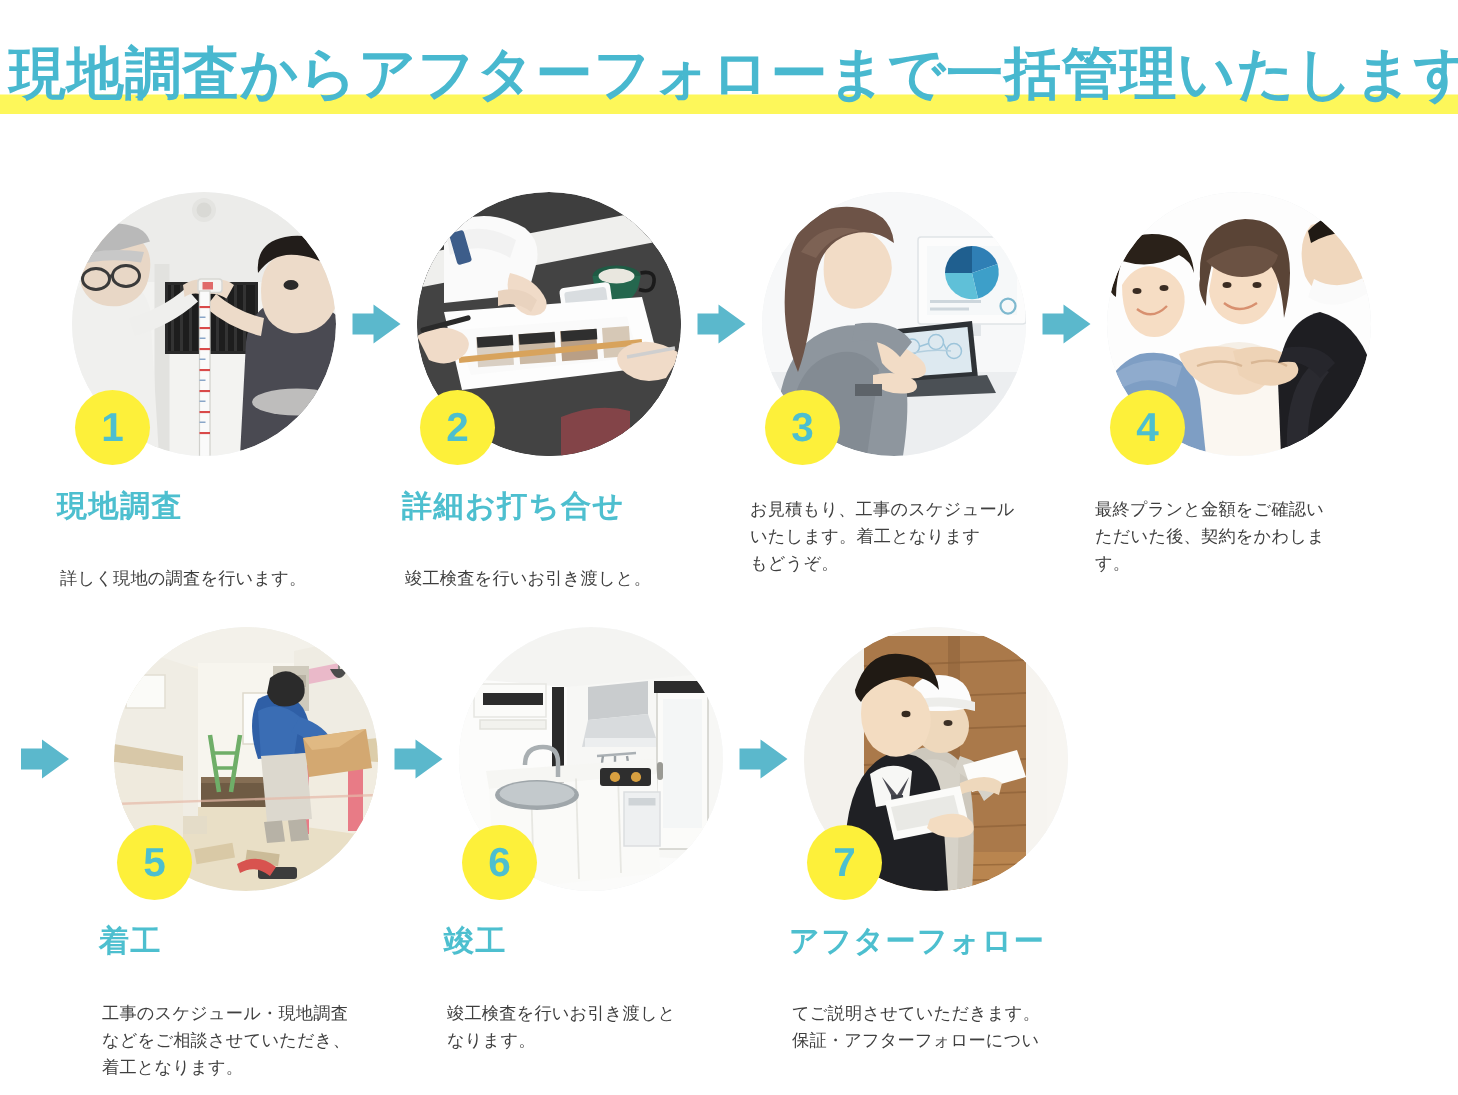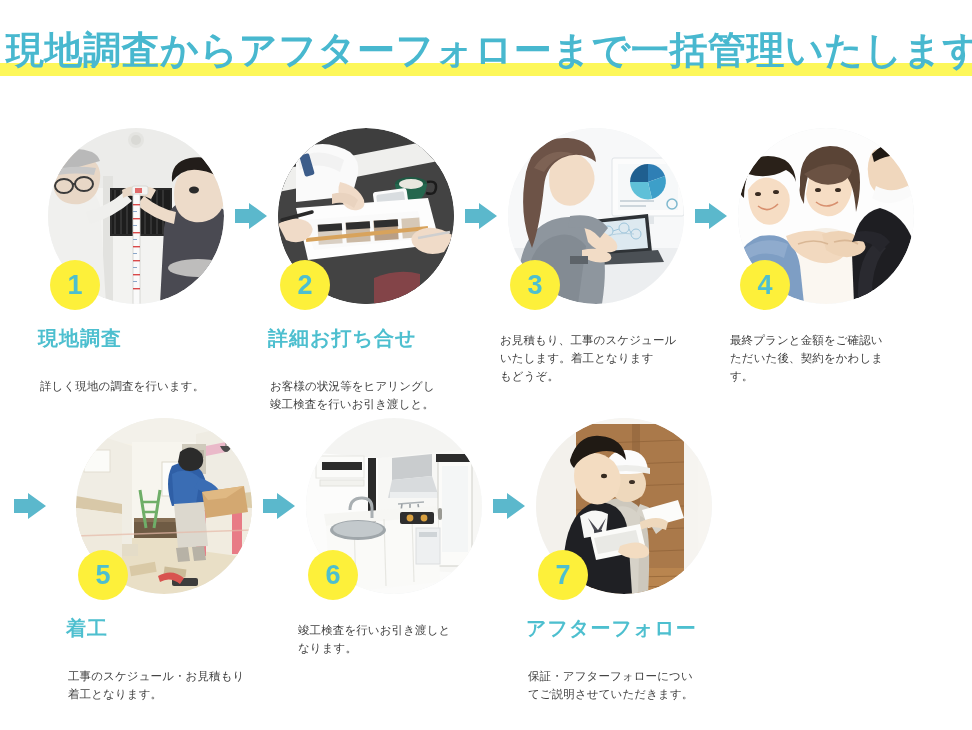--- a/index.html
+++ b/index.html
@@ -282,21 +282,20 @@
               <path d="M176 108 q-22 -14 -38 -4 q-8 6 -2 14 q12 12 30 6 z" fill="#f0dbc8"></path>
               <path d="M140 110 L172 104" stroke="#cfcfcf" stroke-width="2.4"></path>
               <path d="M96 150 q24 -10 46 -4 l0 30 h-46 z" fill="#b8464d" opacity="0.55"></path>
             </g>
           </svg>
         </div>
         <div class="badge">2</div>
       </div>
       <div class="step-title">詳細お打ち合せ</div>
       <div class="step-desc">
-        <div>お客様の状況等をヒアリングし</div>
         <div>竣工検査を行いお引き渡しと。</div>
       </div>
     </div>
 
     <div class="arrow-cell">
       <svg class="arrow-icon" width="34" height="30" viewBox="0 0 34 30">
         <path d="M1 8 L15 8 L15 2 L33 15 L15 28 L15 22 L1 22 Z" fill="#5bb8cc"></path>
       </svg>
     </div>
 
@@ -489,21 +488,22 @@
               <path d="M82 158 q14 -8 26 2 l-4 6 q-10 -8 -20 -2 z" fill="#d8534f"></path>
               <rect x="46" y="126" width="16" height="12" fill="#e4dcc8"></rect>
               <path d="M0 118 L176 112" stroke="#e6b9a8" stroke-width="1.6" opacity="0.7"></path>
             </g>
           </svg>
         </div>
         <div class="badge">5</div>
       </div>
       <div class="step-title">着工</div>
       <div class="step-desc">
-        <div>工事のスケジュール・お見積もり</div>
+        <div>工事のスケジュール・現地調査</div>
+        <div>などをご相談させていただき、</div>
         <div>着工となります。</div>
       </div>
     </div>
 
     <div class="arrow-cell">
       <svg class="arrow-icon" width="34" height="30" viewBox="0 0 34 30">
         <path d="M1 8 L15 8 L15 2 L33 15 L15 28 L15 22 L1 22 Z" fill="#5bb8cc"></path>
       </svg>
     </div>
 
@@ -558,20 +558,21 @@
               <circle cx="104" cy="100" r="3.4" fill="#d8a040"></circle>
               <circle cx="118" cy="100" r="3.4" fill="#d8a040"></circle>
 
               <rect x="110" y="110" width="24" height="36" fill="#eef0f1" stroke="#dcdedf"></rect>
               <rect x="113" y="114" width="18" height="5" fill="#cfd4d7"></rect>
             </g>
           </svg>
         </div>
         <div class="badge">6</div>
       </div>
+      <div class="step-title">竣工</div>
       <div class="step-desc">
         <div>竣工検査を行いお引き渡しと</div>
         <div>なります。</div>
       </div>
     </div>
 
     <div class="arrow-cell">
       <svg class="arrow-icon" width="34" height="30" viewBox="0 0 34 30">
         <path d="M1 8 L15 8 L15 2 L33 15 L15 28 L15 22 L1 22 Z" fill="#5bb8cc"></path>
       </svg>
@@ -631,19 +632,19 @@
               <path d="M54 116 L104 106 L110 132 L60 142 Z" fill="#fbfbf9"></path>
               <path d="M58 120 L100 112 L104 128 L62 136 Z" fill="#e9e9e5"></path>
               <path d="M84 128 q20 -8 28 2 q4 8 -6 10 q-16 2 -24 -6 z" fill="#f3dcc1"></path>
             </g>
           </svg>
         </div>
         <div class="badge">7</div>
       </div>
       <div class="step-title">アフターフォロー</div>
       <div class="step-desc">
+        <div>てご説明させていただきます。</div>
         <div>保証・アフターフォローについ</div>
-        <div>てご説明させていただきます。</div>
       </div>
     </div>
   </div>
 
 </div>
 
 </body></html>

